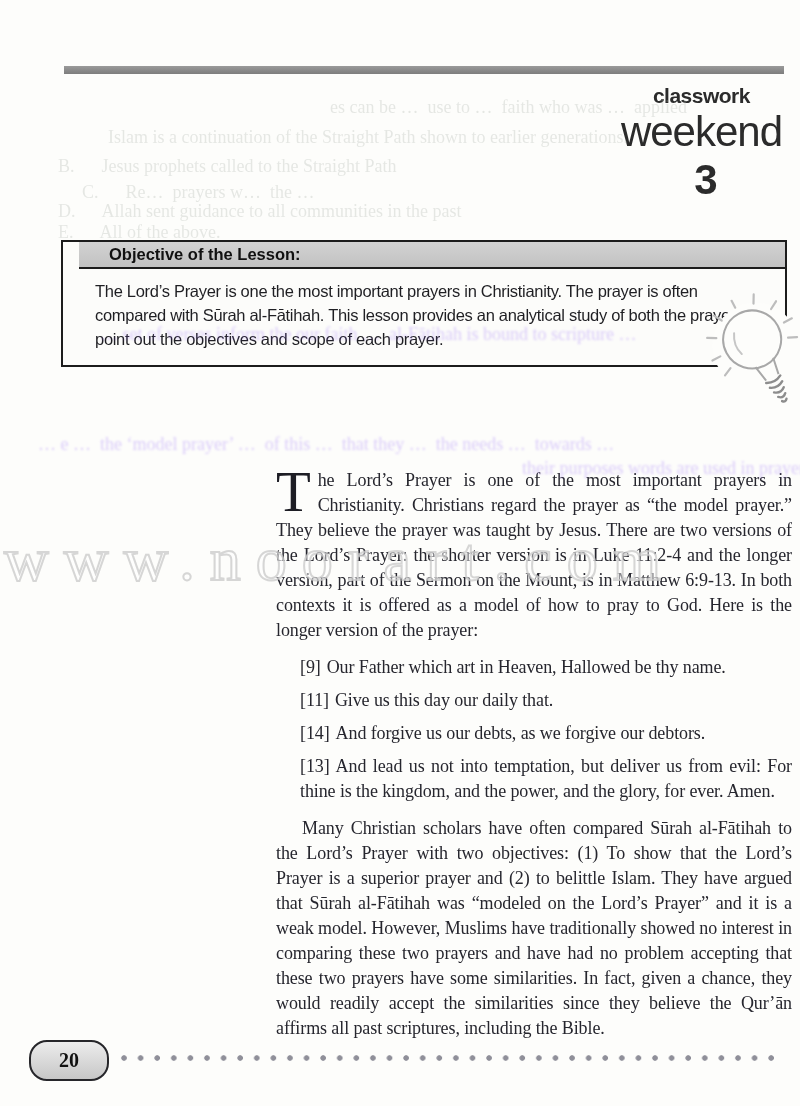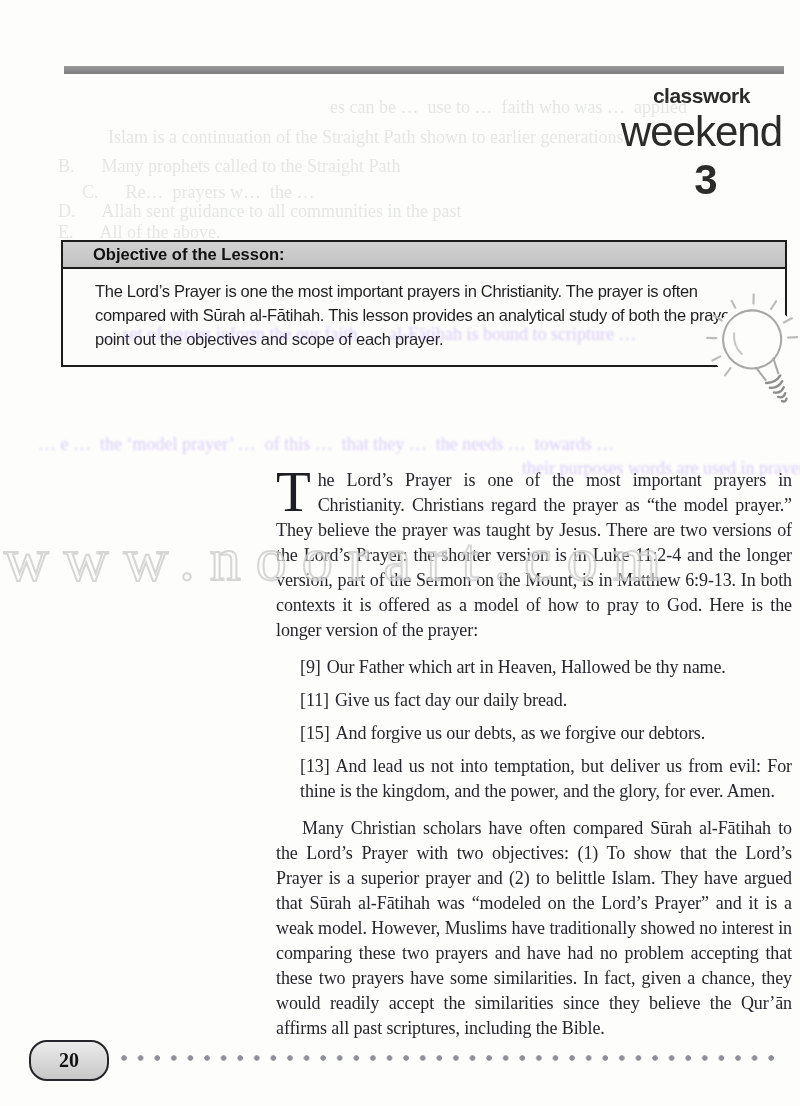--- a/index.html
+++ b/index.html
@@ -21,21 +21,21 @@
   
   .page-title{position:absolute;left:70px;top:122px;width:700px;
     font-size:50px;letter-spacing:-1px;color:#141414;white-space:nowrap;}
   .title-vs{font-style:italic;margin:0 6px;}
   
   .objective-box{position:absolute;left:61px;top:240px;width:726px;
     border:2px solid #1c1c1c;background:#fcfcfa;box-sizing:border-box;}
   .objective-header{background:linear-gradient(#d2d2d2,#c2c2c2);border-bottom:2px solid #1c1c1c;
     padding:3px 10px 3px 30px;
     font-family:"Liberation Sans","DejaVu Sans",sans-serif;
-    font-weight:700;font-size:16.5px;color:#111;}
+    font-weight:700;font-size:16.5px;color:#111;margin-left:16px;}
   .objective-text{padding:10px 20px 14px 32px;
     font-family:"Liberation Sans","DejaVu Sans",sans-serif;
     font-size:16.5px;letter-spacing:-0.3px;line-height:24px;color:#1f1f23;}
   
   .body-column{position:absolute;left:276px;top:468px;width:516px;
     font-size:18px;line-height:25px;text-align:justify;letter-spacing:-0.1px;}
   .para{margin:0 0 12px 0;}
   .drop-cap{float:left;font-size:57px;line-height:44px;padding:2px 7px 0 0;color:#1d1d24;}
   .indent{text-indent:26px;}
   .verses{margin:0 0 12px 0;padding-left:24px;}
@@ -65,21 +65,21 @@
     background-size:16.6px 12px;background-repeat:repeat-x;}
 </style>
 </head>
 <body>
 
 <div class="page">
 
   <div>
     <div class="ghost" style="left:330px;top:97px;width:470px;overflow:hidden;">es can be …  use to …  faith who was …  applied</div>
     <div class="ghost" style="left:108px;top:127px;">Islam is a continuation of the Straight Path shown to earlier generations.</div>
-    <div class="ghost" style="left:58px;top:156px;">B.      Many prophets called to the Straight Path</div>
+    <div class="ghost" style="left:58px;top:156px;">B.      Jesus prophets called to the Straight Path</div>
     <div class="ghost" style="left:58px;top:182px;margin-left:24px;">C.      Re…  prayers w…  the …</div>
     <div class="ghost" style="left:58px;top:201px;">D.      Allah sent guidance to all communities in the past</div>
     <div class="ghost" style="left:58px;top:222px;">E.      All of the above.</div>
     <div class="ghost soft" style="left:100px;top:324px;">… set of verses inform the our faith …  al-Fātihah is bound to scripture …</div>
     <div class="ghost soft" style="left:38px;top:434px;width:744px;overflow:hidden;">… e …  the ‘model prayer’ …  of this …  that they …  the needs …  towards …</div>
     <div class="ghost soft" style="left:522px;top:458px;">their purposes words are used in prayer</div>
   </div>
 
   <div class="top-rule"></div>
 
@@ -118,22 +118,22 @@
       <path d="M46,108 q4,4 8,0"></path>
       <path d="M47.5,113.5 q2.5,3 5,0"></path>
     </g>
   </svg>
 
   <div class="body-column">
     <p class="para"><span class="drop-cap">T</span><span>he Lord’s Prayer is one of the most important prayers in Christianity. Christians regard the prayer as “the model prayer.” They believe the prayer was taught by Jesus. There are two versions of the Lord’s Prayer: the shorter version is in Luke 11:2-4 and the longer version, part of the Sermon on the Mount, is in Matthew 6:9-13. In both contexts it is offered as a model of how to pray to God. Here is the longer version of the prayer:</span></p>
 
     <div class="verses">
       <p class="verse-line"><span class="verse-num">[9]</span><span>Our Father which art in Heaven, Hallowed be thy name.</span></p>
-      <p class="verse-line"><span class="verse-num">[11]</span><span>Give us fact day our daily bread.</span></p>
-      <p class="verse-line"><span class="verse-num">[15]</span><span>And forgive us our debts, as we forgive our debtors.</span></p>
+      <p class="verse-line"><span class="verse-num">[11]</span><span>Give us this day our daily that.</span></p>
+      <p class="verse-line"><span class="verse-num">[14]</span><span>And forgive us our debts, as we forgive our debtors.</span></p>
       <p class="verse-line"><span class="verse-num">[13]</span><span>And lead us not into temptation, but deliver us from evil: For thine is the kingdom, and the power, and the glory, for ever. Amen.</span></p>
     </div>
 
     <p class="para indent" style="margin-bottom:10px;">Many Christian scholars have often compared Sūrah al-Fātihah to the Lord’s Prayer with two objectives: (1) To show that the Lord’s Prayer is a superior prayer and (2) to belittle Islam.  They have argued that Sūrah al-Fātihah was “modeled on the Lord’s Prayer” and it is a weak model. However, Muslims have traditionally showed no interest in comparing these two prayers and have had no problem accepting that these two prayers have some similarities. In fact, given a chance, they would readily accept the similarities since they believe the Qur’ān affirms all past scriptures, including the Bible.</p>
 
   </div>
 
   <div class="watermark">www.noorart.com</div>
 
   <div class="page-badge">

